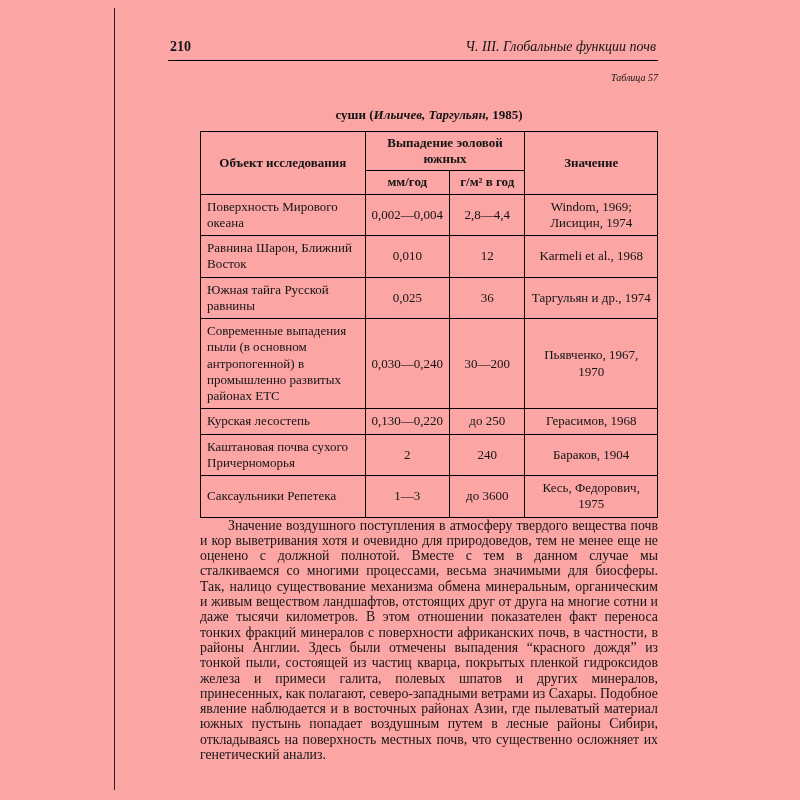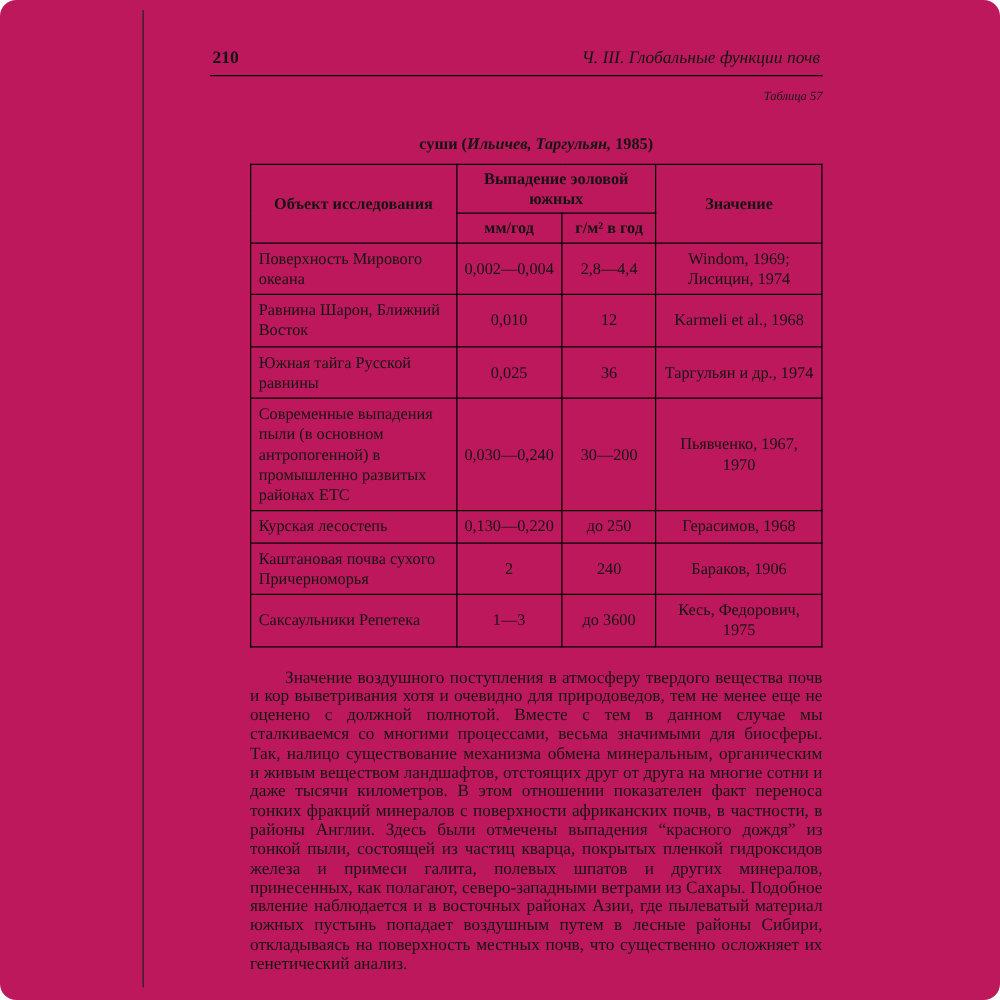--- a/index.html
+++ b/index.html
@@ -5,23 +5,22 @@
   html, body {
     margin: 0; padding: 0;
     width: 800px; height: 800px;
     background: #ffffff;
     font-family: "Liberation Serif", "DejaVu Serif", serif;
     color: #141414;
   }
   .scan-page {
     position: relative;
     width: 800px; height: 800px;
-    background: #be185d;
+    background: #fca5a5;
     overflow: hidden;
-    border-radius: 13px;
   }
   .edge-line {
     position: absolute;
     left: 114px; top: 8px;
     width: 1px; height: 782px;
     background: #222;
   }
   .content {
     position: absolute;
     left: 168px; top: 28px;
@@ -72,21 +71,21 @@
   table.data th {
     font-weight: bold;
     text-align: center;
     padding: 3px 4px;
   }
   td.c-object { width: 36%; text-align: left; }
   td.c-mm     { width: 18.5%; text-align: center; }
   td.c-g      { width: 16.5%; text-align: center; }
   td.c-src    { width: 29%; text-align: center; vertical-align: middle; }
   .bodytext {
-    margin-top: 16px;
+    margin-top: 0;
     font-size: 13.8px;
     line-height: 15.3px;
     text-align: justify;
   }
   .bodytext p {
     margin: 0;
     text-indent: 28px;
   }
 </style>
 </head>
@@ -153,21 +152,21 @@
           <tr>
             <td class="c-object">Курская лесостепь</td>
             <td class="c-mm">0,130—0,220</td>
             <td class="c-g">до 250</td>
             <td class="c-src">Герасимов, 1968</td>
           </tr>
           <tr>
             <td class="c-object">Каштановая почва сухого Причерноморья</td>
             <td class="c-mm">2</td>
             <td class="c-g">240</td>
-            <td class="c-src">Бараков, 1906</td>
+            <td class="c-src">Бараков, 1904</td>
           </tr>
           <tr>
             <td class="c-object">Саксаульники Репетека</td>
             <td class="c-mm">1—3</td>
             <td class="c-g">до 3600</td>
             <td class="c-src">Кесь, Федорович, 1975</td>
           </tr>
         </tbody>
       </table>
 

